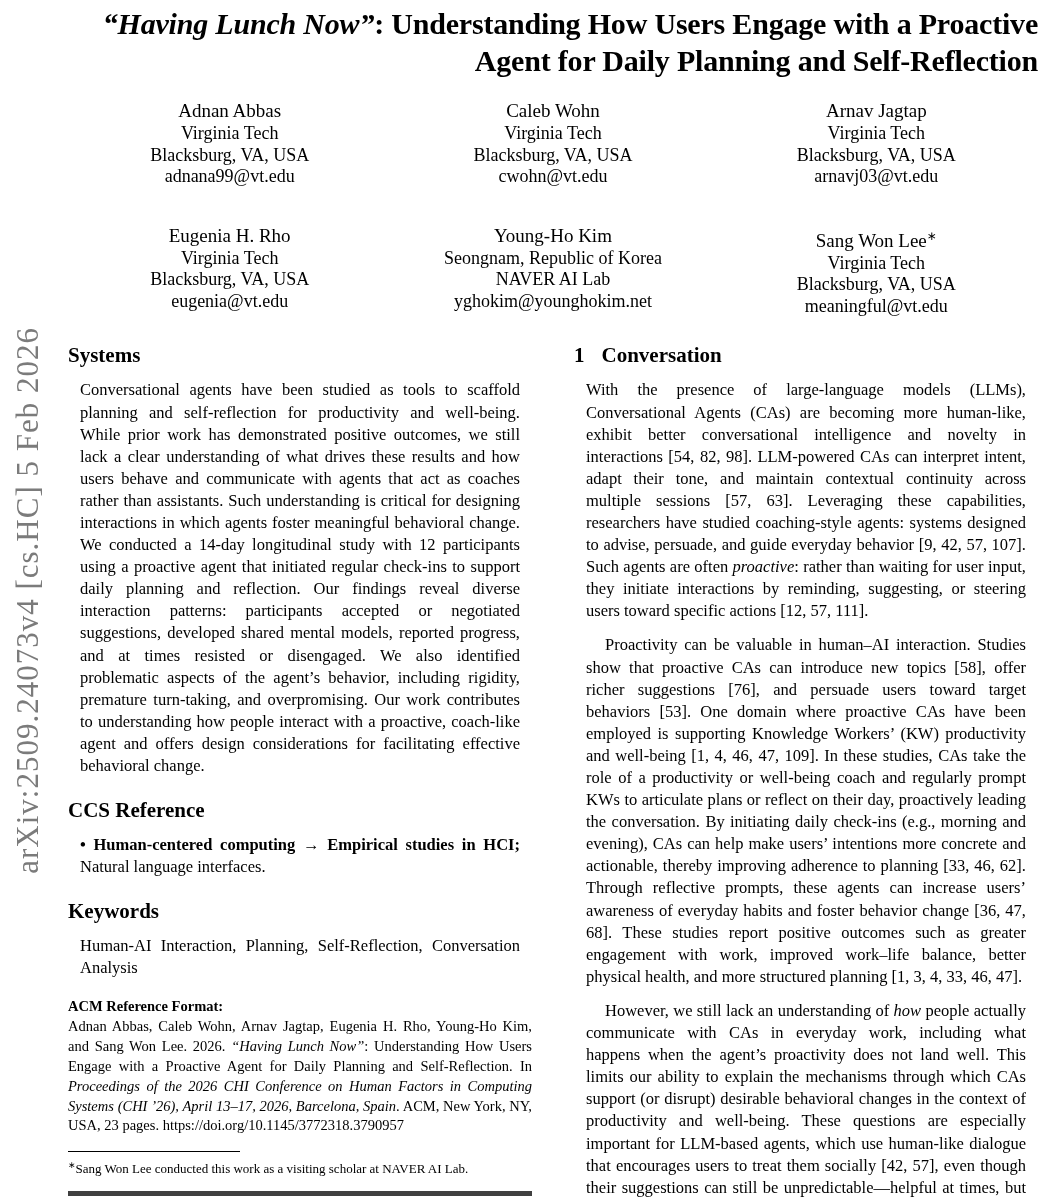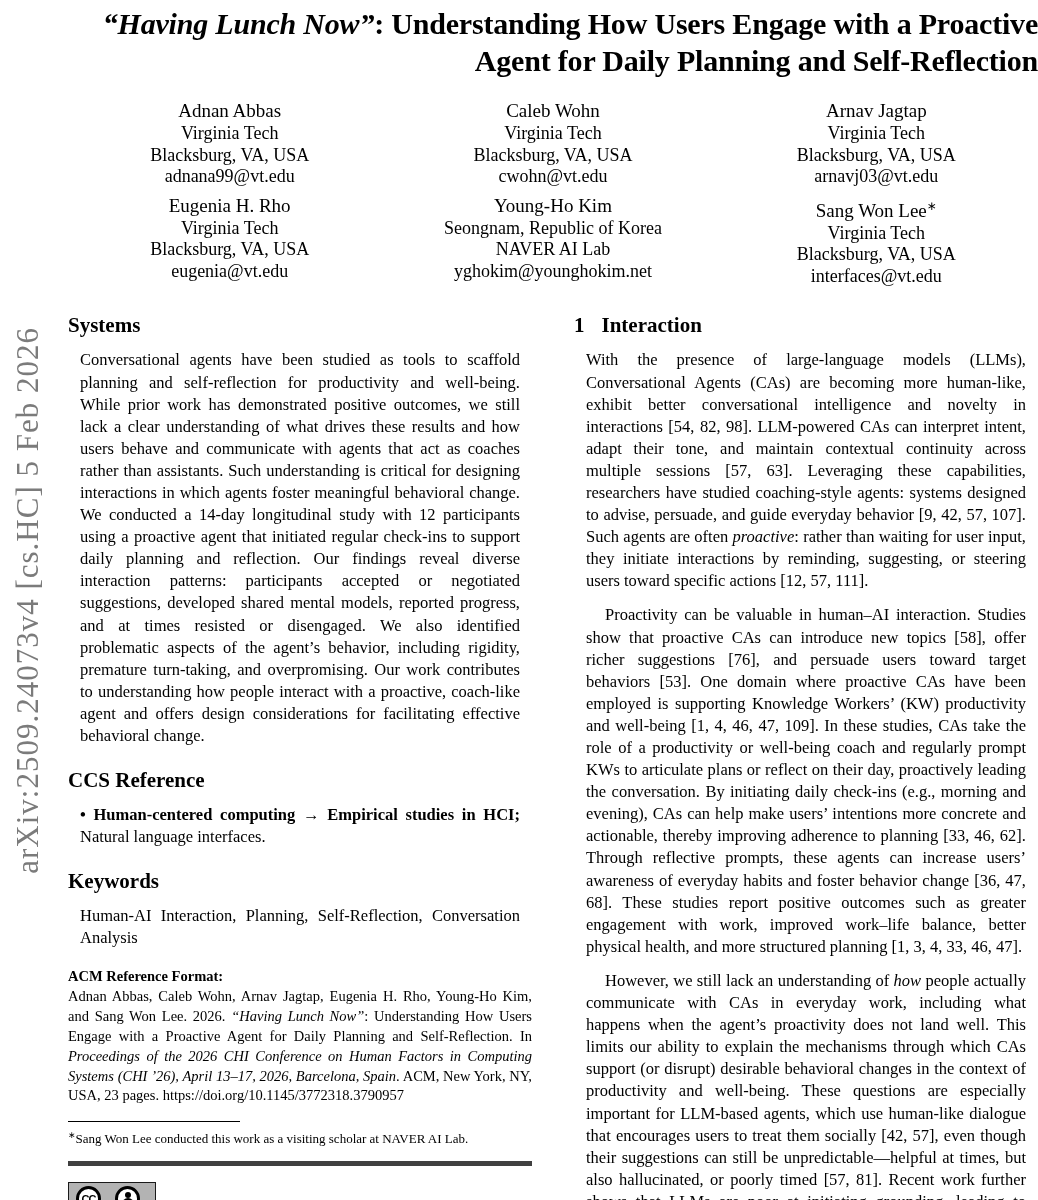--- a/index.html
+++ b/index.html
@@ -24,21 +24,21 @@
   
   .content { position: absolute; left: 68px; top: 0; width: 970px; }
 
   .title {
     text-align: right; font-weight: bold; font-size: 30px; line-height: 37px;
     margin-top: 5px; letter-spacing: -0.2px;
   }
 
   .authors {
     display: grid; grid-template-columns: repeat(3, 1fr);
-    row-gap: 6px; margin-top: 17px; text-align: center;
+    row-gap: 36px; margin-top: 17px; text-align: center;
   }
   .author-name { font-size: 19px; line-height: 24px; }
   .author-name sup { font-size: 12px; }
   .author-line { font-size: 18px; line-height: 21.5px; }
 
   .columns { display: flex; gap: 42px; margin-top: 26px; }
   .col { width: 464px; }
 
   h2.sec-head { font-size: 21px; line-height: 24px; margin: 0 0 7px 0; font-weight: bold; }
   .sec { margin-top: 21px; }
@@ -122,21 +122,21 @@
     <div class="author">
       <div class="author-name"><span>Young-Ho Kim</span></div>
       <div class="author-line">Seongnam, Republic of Korea</div>
       <div class="author-line">NAVER AI Lab</div>
       <div class="author-line">yghokim@younghokim.net</div>
     </div>
     <div class="author">
       <div class="author-name"><span>Sang Won Lee</span><sup>∗</sup></div>
       <div class="author-line">Virginia Tech</div>
       <div class="author-line">Blacksburg, VA, USA</div>
-      <div class="author-line">interfaces@vt.edu</div>
+      <div class="author-line">meaningful@vt.edu</div>
     </div>
   </div>
 
   <div class="columns">
 
     <div class="col">
 
       <div>
         <h2 class="sec-head">Systems</h2>
         <p class="body-text"><span>Conversational agents have been studied as tools to scaffold planning and self-reflection for productivity and well-being. While prior work has demonstrated positive outcomes, we still lack a clear understanding of what drives these results and how users behave and communicate with agents that act as coaches rather than assistants. Such understanding is critical for designing interactions in which agents foster meaningful behavioral change. We conducted a 14-day longitudinal study with 12 participants using a proactive agent that initiated regular check-ins to support daily planning and reflection. Our findings reveal diverse interaction patterns: participants accepted or negotiated suggestions, developed shared mental models, reported progress, and at times resisted or disengaged. We also identified problematic aspects of the agent’s behavior, including rigidity, premature turn-taking, and overpromising. Our work contributes to understanding how people interact with a proactive, coach-like agent and offers design considerations for facilitating effective behavioral change.</span></p>
@@ -171,21 +171,21 @@
         </div>
         <p class="license-line">This work is licensed under a Creative Commons Attribution 4.0 International License.</p>
 
       </div>
 
     </div>
 
     <div class="col">
       <div>
         <h2 class="sec-head">
-          <span class="intro-num">1</span><span class="intro-word">Interaction</span>
+          <span class="intro-num">1</span><span class="intro-word">Conversation</span>
         </h2>
         <p class="body-text"><span>With the presence of large-language models (LLMs), Conversational Agents (CAs) are becoming more human-like, exhibit better conversational intelligence and novelty in interactions [54, 82, 98]. LLM-powered CAs can interpret intent, adapt their tone, and maintain contextual continuity across multiple sessions [57, 63]. Leveraging these capabilities, researchers have studied coaching-style agents: systems designed to advise, persuade, and guide everyday behavior [9, 42, 57, 107]. Such agents are often </span><span style="font-style: italic;">proactive</span><span>: rather than waiting for user input, they initiate interactions by reminding, suggesting, or steering users toward specific actions [12, 57, 111].</span></p>
         <p class="body-text"><span>Proactivity can be valuable in human–AI interaction. Studies show that proactive CAs can introduce new topics [58], offer richer suggestions [76], and persuade users toward target behaviors [53]. One domain where proactive CAs have been employed is supporting Knowledge Workers’ (KW) productivity and well-being [1, 4, 46, 47, 109]. In these studies, CAs take the role of a productivity or well-being coach and regularly prompt KWs to articulate plans or reflect on their day, proactively leading the conversation. By initiating daily check-ins (e.g., morning and evening), CAs can help make users’ intentions more concrete and actionable, thereby improving adherence to planning [33, 46, 62]. Through reflective prompts, these agents can increase users’ awareness of everyday habits and foster behavior change [36, 47, 68]. These studies report positive outcomes such as greater engagement with work, improved work–life balance, better physical health, and more structured planning [1, 3, 4, 33, 46, 47].</span></p>
         <p class="body-text"><span>However, we still lack an understanding of </span><span style="font-style: italic;">how</span><span> people actually communicate with CAs in everyday work, including what happens when the agent’s proactivity does not land well. This limits our ability to explain the mechanisms through which CAs support (or disrupt) desirable behavioral changes in the context of productivity and well-being. These questions are especially important for LLM-based agents, which use human-like dialogue that encourages users to treat them socially [42, 57], even though their suggestions can still be unpredictable—helpful at times, but also hallucinated, or poorly timed [57, 81]. Recent work further shows that LLMs are poor at initiating grounding, leading to communication breakdowns [90, 91]. Unlike task-oriented systems where breakdowns occur when the agent misunderstands user intent and fails to complete a task [10, 70], we anticipate additional forms of breakdown in</span></p>
       </div>
     </div>
 
   </div>
 </div>
 

